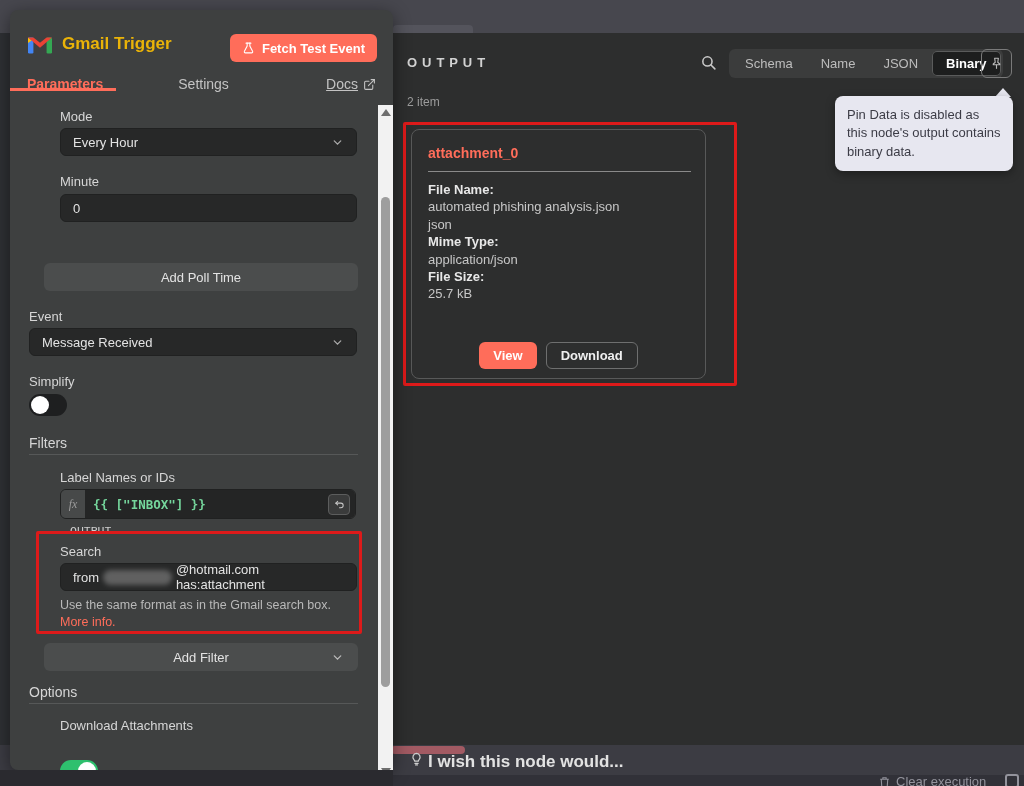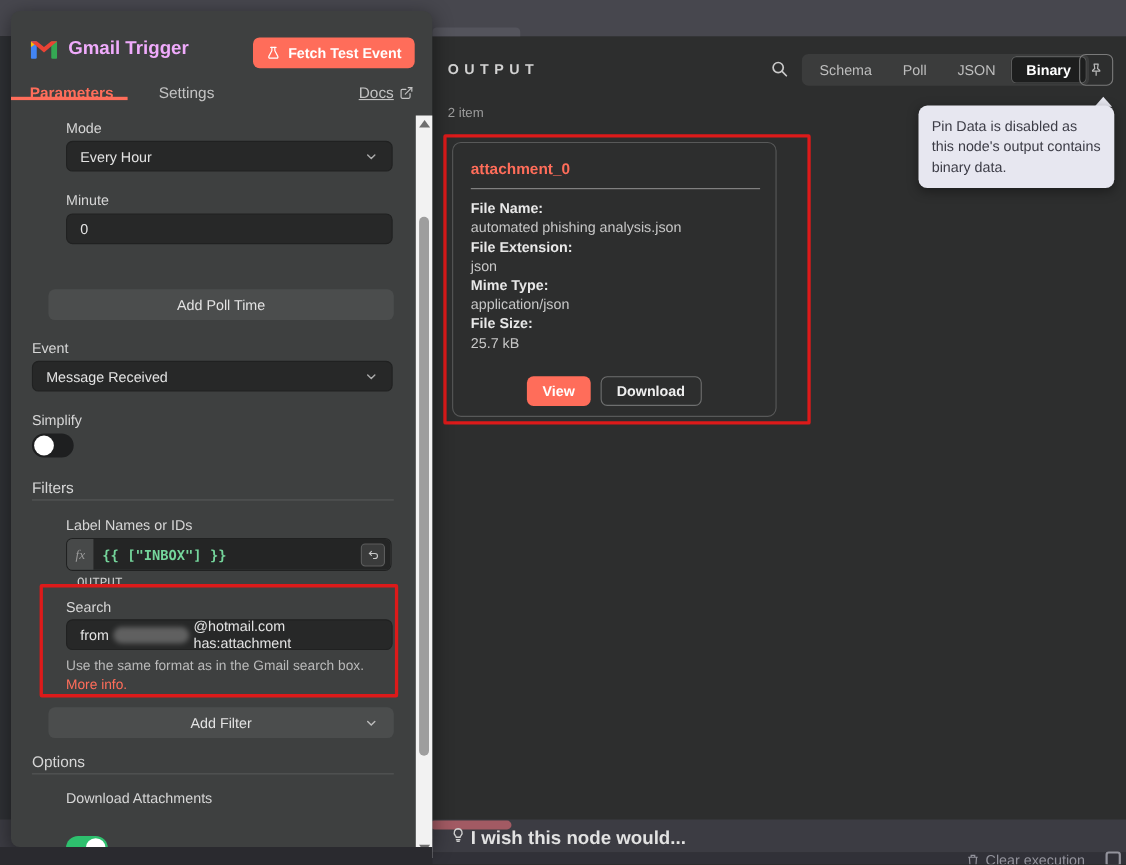--- a/index.html
+++ b/index.html
@@ -21,25 +21,25 @@
   .red-pill { left:391px; top:746px; width:74px; height:8px; background:#a25a63; border-radius:4px; }
   .wish-text { position:absolute; left:428px; top:752px; color:#e2e2e2; font-size:17px; font-weight:700; }
   .bulb { position:absolute; left:409px; top:751px; }
   .clear-exec { left:878px; top:774px; color:#93939c; font-size:13px; display:flex; align-items:center; gap:5px; }
   .mini-icon { left:1005px; top:774px; width:14px; height:14px; border:2px solid #93939c; border-radius:3px; }
 
   
   .panel { left:10px; top:10px; width:383px; height:760px; background:#3e4040; border-radius:8px;
     box-shadow:0 4px 18px rgba(0,0,0,.45); }
   .panel-header { position:absolute; left:18px; top:24px; display:flex; align-items:center; gap:10px; }
-  .panel-title { color:#f0abfc; font-size:17px; font-weight:700; }
+  .panel-title { color:#eab308; font-size:17px; font-weight:700; }
   .fetch-btn { position:absolute; right:16px; top:24px; height:28px; background:#ff6d5a; border:none;
     border-radius:6px; color:#fff; font-size:13px; font-weight:700; padding:0 12px;
     display:flex; align-items:center; gap:7px; font-family:inherit; cursor:pointer; }
-  .tabs-row { position:absolute; left:17px; top:66px; width:349px; display:flex; align-items:center; }
+  .tabs-row { position:absolute; left:17px; top:66px; width:349px; display:flex; align-items:center;gap:34px; }
   .tab { font-size:14px; color:#c3c3c3; cursor:pointer; }
   .tab.active { color:#ff6d5a; font-weight:600; }
   .tab-settings { margin-left:41px; }
   .tab-docs { margin-left:auto; display:flex; align-items:center; gap:5px;text-decoration:underline; }
   .tab-underline { position:absolute; left:0; top:78px; width:106px; height:3px; background:#ff6d5a; }
 
   .field-label { color:#d6d6d6; font-size:13px; }
   .section-label { color:#d6d6d6; font-size:14px; }
   .hr { height:1px; background:#565858; }
   .select, .input { background:#272828; border:1px solid #202121; border-radius:6px; height:28px;
@@ -140,21 +140,21 @@
   <div class="abs output-title">OUTPUT</div>
   <span class="abs search-icon">
     <svg width="17" height="17" viewBox="0 0 24 24" fill="none" stroke="#c9c9c9" stroke-width="2.2" stroke-linecap="round">
       <circle cx="10.5" cy="10.5" r="6.5"></circle>
         <line x1="15.5" y1="15.5" x2="21" y2="21"></line>
     </svg>
   </span>
 
   <div class="abs tabgroup">
     <span class="otab">Schema</span>
-    <span class="otab">Poll</span>
+    <span class="otab">Name</span>
     <span class="otab">JSON</span>
     <span class="otab active">Binary</span>
   </div>
 
   <div class="abs pin-btn">
     <svg width="15" height="15" viewBox="0 0 24 24" fill="none" stroke="#b9b9b9" stroke-width="1.8" stroke-linejoin="round">
       <path d="M9 3.5h6l-1 6.5 3.2 2.8V14H6.8v-1.2L10 10z"></path>
       <line x1="12" y1="14" x2="12" y2="20.5"></line>
     </svg>
   </div>
@@ -165,21 +165,20 @@
   <div class="abs items-count">2 item</div>
 
   <div class="abs annotation" style="left:403px; top:122px; width:334px; height:264px;"></div>
 
   <div class="abs bin-card">
     <div class="bin-key">attachment_0</div>
     <div class="bin-divider"></div>
     <div class="bin-fields">
       <div class="bin-label">File Name:</div>
       <div class="bin-value">automated phishing analysis.json</div>
-      <div class="bin-label">File Extension:</div>
       <div class="bin-value">json</div>
       <div class="bin-label">Mime Type:</div>
       <div class="bin-value">application/json</div>
       <div class="bin-label">File Size:</div>
       <div class="bin-value">25.7 kB</div>
     </div>
     <div class="bin-btns">
       <button class="view-btn">View</button>
       <button class="dl-btn">Download</button>
     </div>

